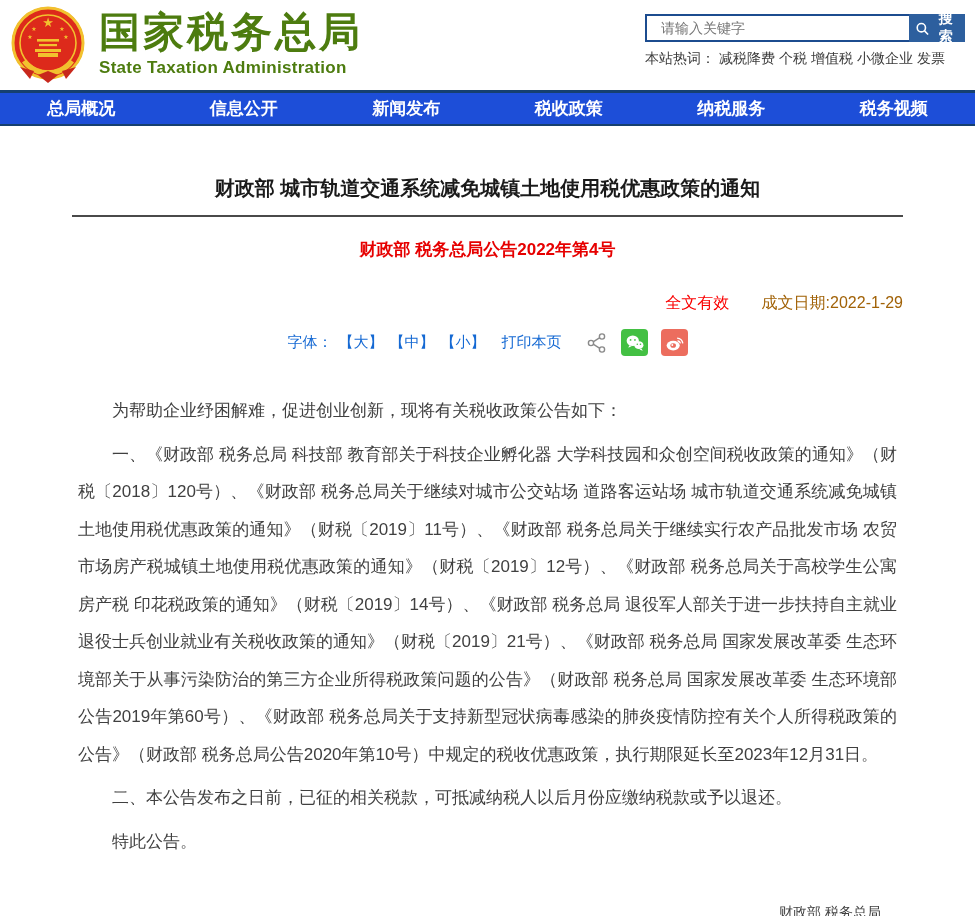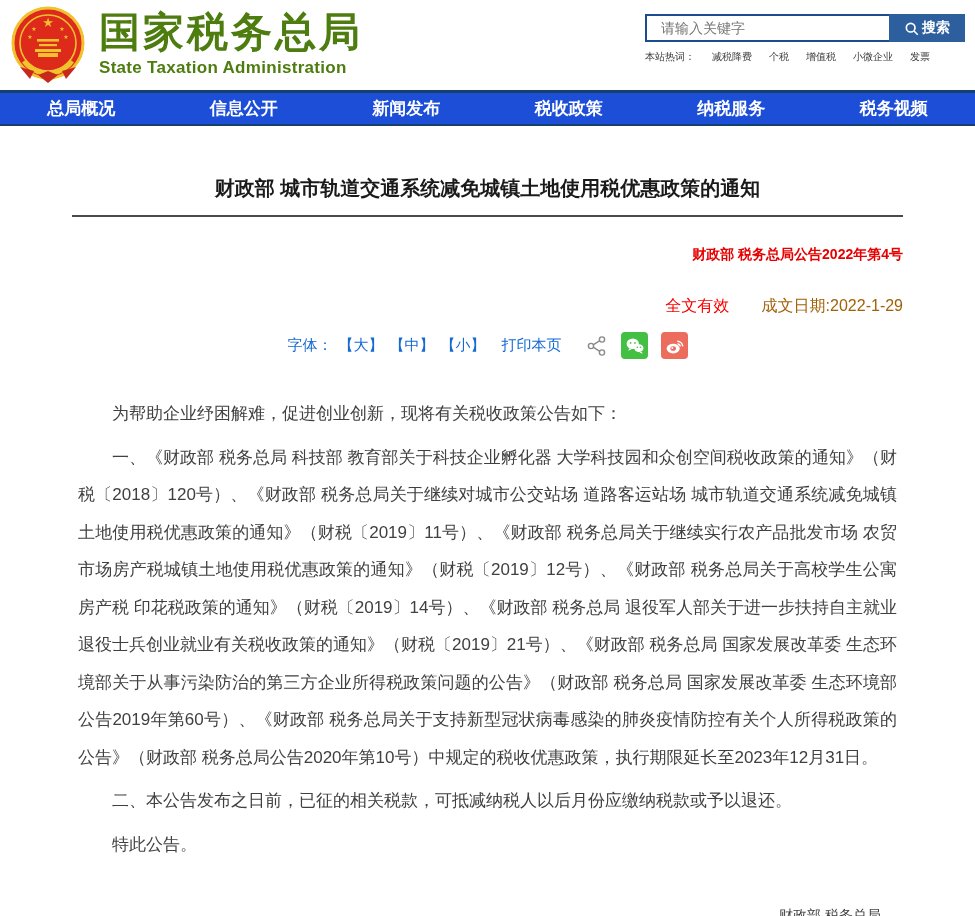--- a/index.html
+++ b/index.html
@@ -9,36 +9,36 @@
   .header{position:relative;height:90px;background:#fff}
   .logo{position:absolute;left:8px;top:5px;width:80px;height:80px}
   .brand{position:absolute;left:99px;top:8px;color:#4d7c0f}
   .brand-cn{font-size:41px;font-weight:bold;letter-spacing:3px;line-height:48px}
   .brand-en{font-size:17px;font-weight:bold;margin-top:2px;letter-spacing:.3px}
   .search-wrap{position:absolute;right:10px;top:14px;width:320px}
   .search-row{display:flex}
   .search-input{flex:1;height:24px;border:2px solid #1c4c8f;font-size:14px;
        padding:0 14px;outline:none;color:#333;border-right:0;
        font-family:"Liberation Sans",sans-serif}
-  .search-btn{width:76px;height:28px;background:#2d5f9e;color:#fff;border:0;
+  .search-btn{width:56px;height:28px;background:#2d5f9e;color:#fff;border:0;
        font-size:14px;font-weight:bold;display:flex;align-items:center;
        justify-content:center;gap:3px;cursor:pointer;
        font-family:"Liberation Sans",sans-serif}
-  .hotwords{margin-top:8px;font-size:10px;color:#3a3a3a;display:flex;gap:17px;white-space:nowrap}
+  .hotwords{margin-top:8px;font-size:14px;color:#3a3a3a;display:flex;gap:4px;white-space:nowrap}
   .hotword{cursor:pointer}
   
   .nav{display:flex;height:31px;background:#1d4ed8;
        border-top:3px solid #16406f;border-bottom:2px solid #16406f}
   .nav-item{flex:1;text-align:center;line-height:31px;color:#fff;
        font-weight:bold;font-size:17px;cursor:pointer}
   
   .content{padding:0 72px}
   .doc-title{margin:49px 0 0;text-align:center;font-size:20px;font-weight:bold;color:#1a1a1a}
   .rule{margin:13px 0 0;border:0;border-top:2px solid #4a4a4a}
-  .doc-number{margin-top:29px;text-align:right;font-size:14px;font-weight:bold;color:#e60000}
+  .doc-number{margin-top:21px;text-align:center;font-size:17px;font-weight:bold;color:#e60000}
   .meta{margin-top:32px;text-align:right;font-size:16px}
   .validity{color:#fa0000;margin-right:28px}
   .doc-date{color:#a16207}
   .toolbar{margin-top:15px;display:flex;justify-content:center;align-items:center;
        font-size:15px;color:#1569d3}
   .fs-btn{margin-left:6px;cursor:pointer}
   .print{margin-left:16px;cursor:pointer}
   .share-icon{margin-left:24px;cursor:pointer;display:flex;align-items:center}
   .icon-btn{width:27px;height:27px;border-radius:4px;margin-left:13px;cursor:pointer;
        display:flex;align-items:center;justify-content:center}

